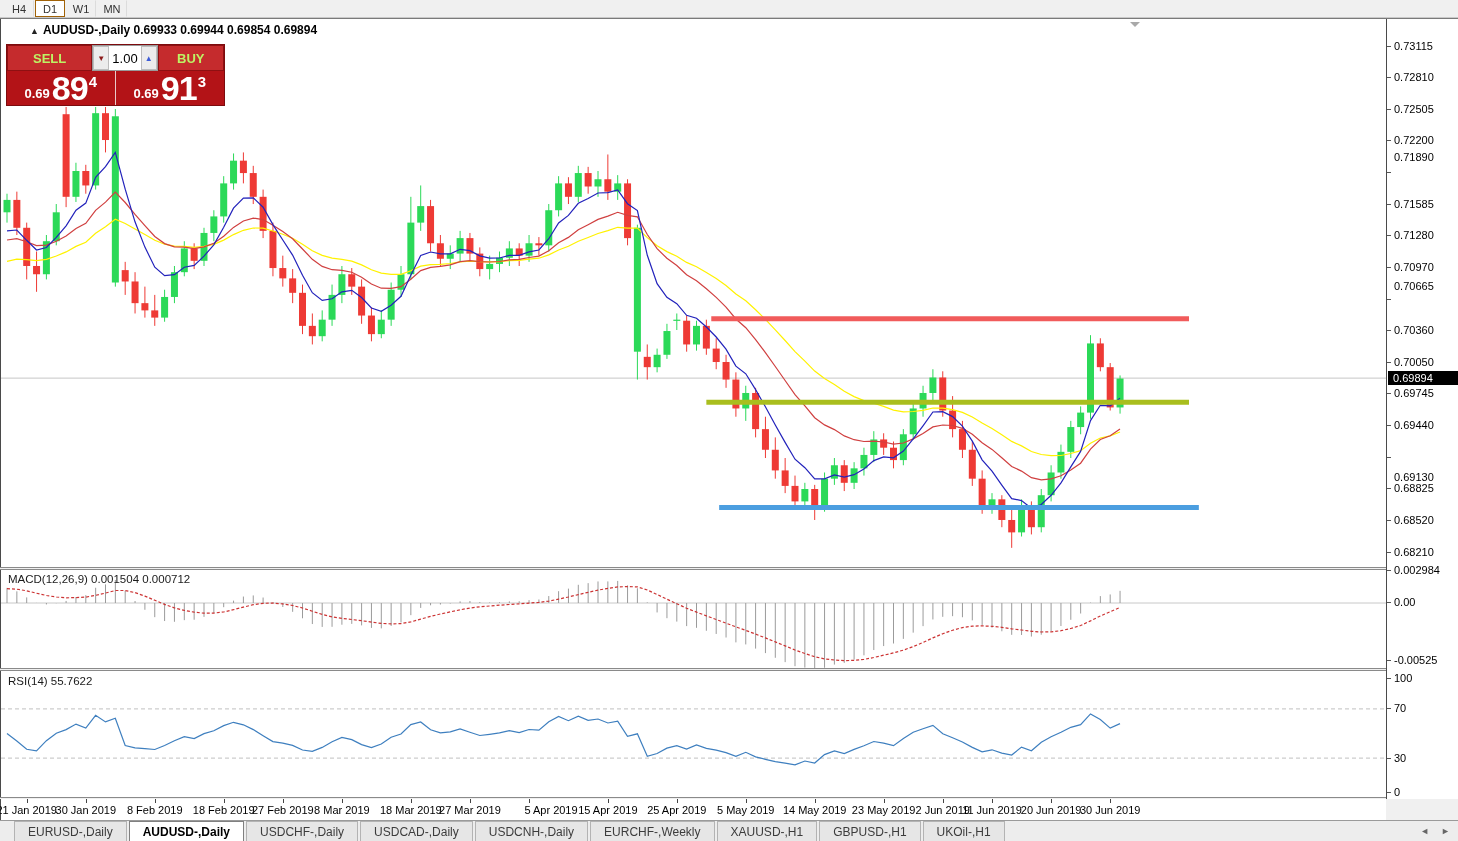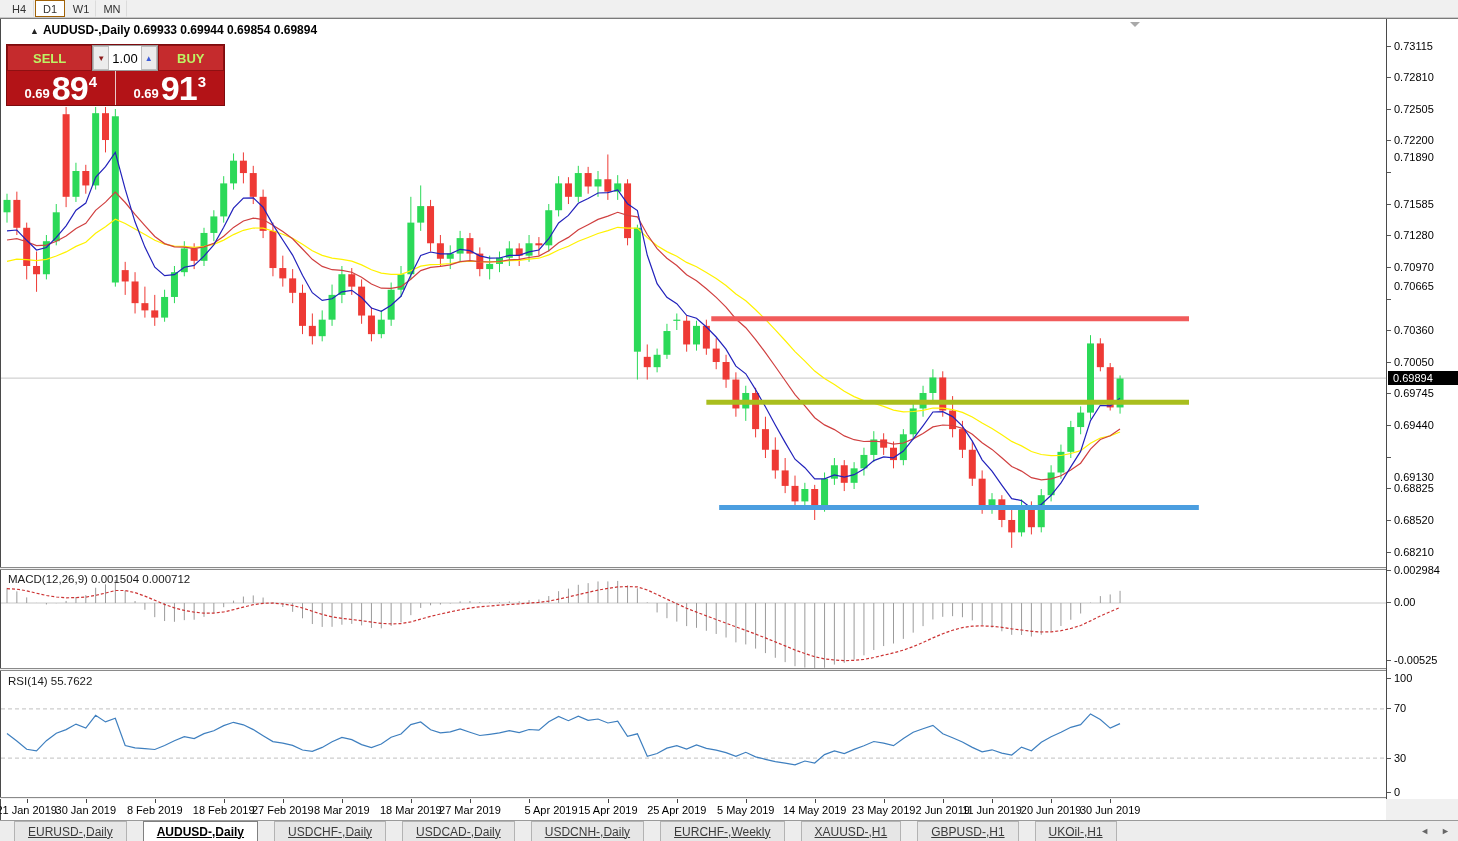--- a/index.html
+++ b/index.html
@@ -55,21 +55,21 @@
   .tp-price .big{font-size:34px;font-weight:700;line-height:30px;letter-spacing:-1px;}
   .tp-price .sup{font-size:15px;font-weight:700;margin-bottom:14px;margin-left:1px;}
   
   #date-axis{position:absolute;left:0;top:799px;width:1386px;height:21px;background:#ffffff;border-left:1px solid #4a4a4a;box-sizing:border-box;}
   .date-tick{position:absolute;top:0;width:1px;height:4px;background:#444;}
   .date-label{position:absolute;top:5px;font-size:11px;color:#000;transform:translateX(-50%);white-space:nowrap;}
   
   #tabbar{position:absolute;left:0;top:820px;width:1458px;height:21px;background:#ededed;border-top:1px solid #9a9a9a;
           display:flex;align-items:flex-end;padding-left:14px;box-sizing:border-box;}
   .chart-tab{height:19px;padding:0 13px;display:flex;align-items:center;font-size:12px;color:#3c3c3c;
-             background:#e6e6e6;border:1px solid #b3b3b3;border-bottom:none;margin-right:16px;cursor:pointer;white-space:nowrap;text-decoration:underline;}
+             background:#e6e6e6;border:1px solid #b3b3b3;border-bottom:none;margin-right:2px;cursor:pointer;white-space:nowrap;}
   .chart-tab.active{background:#ffffff;color:#000;font-weight:700;border-color:#808080;}
   #tab-arrows{margin-left:auto;margin-right:8px;display:flex;align-items:center;height:100%;gap:12px;}
   .tab-arrow{font-size:9px;color:#666;cursor:pointer;}
 </style>
 </head>
 <body>
 
 <div id="app">
 
   <div id="toolbar">

